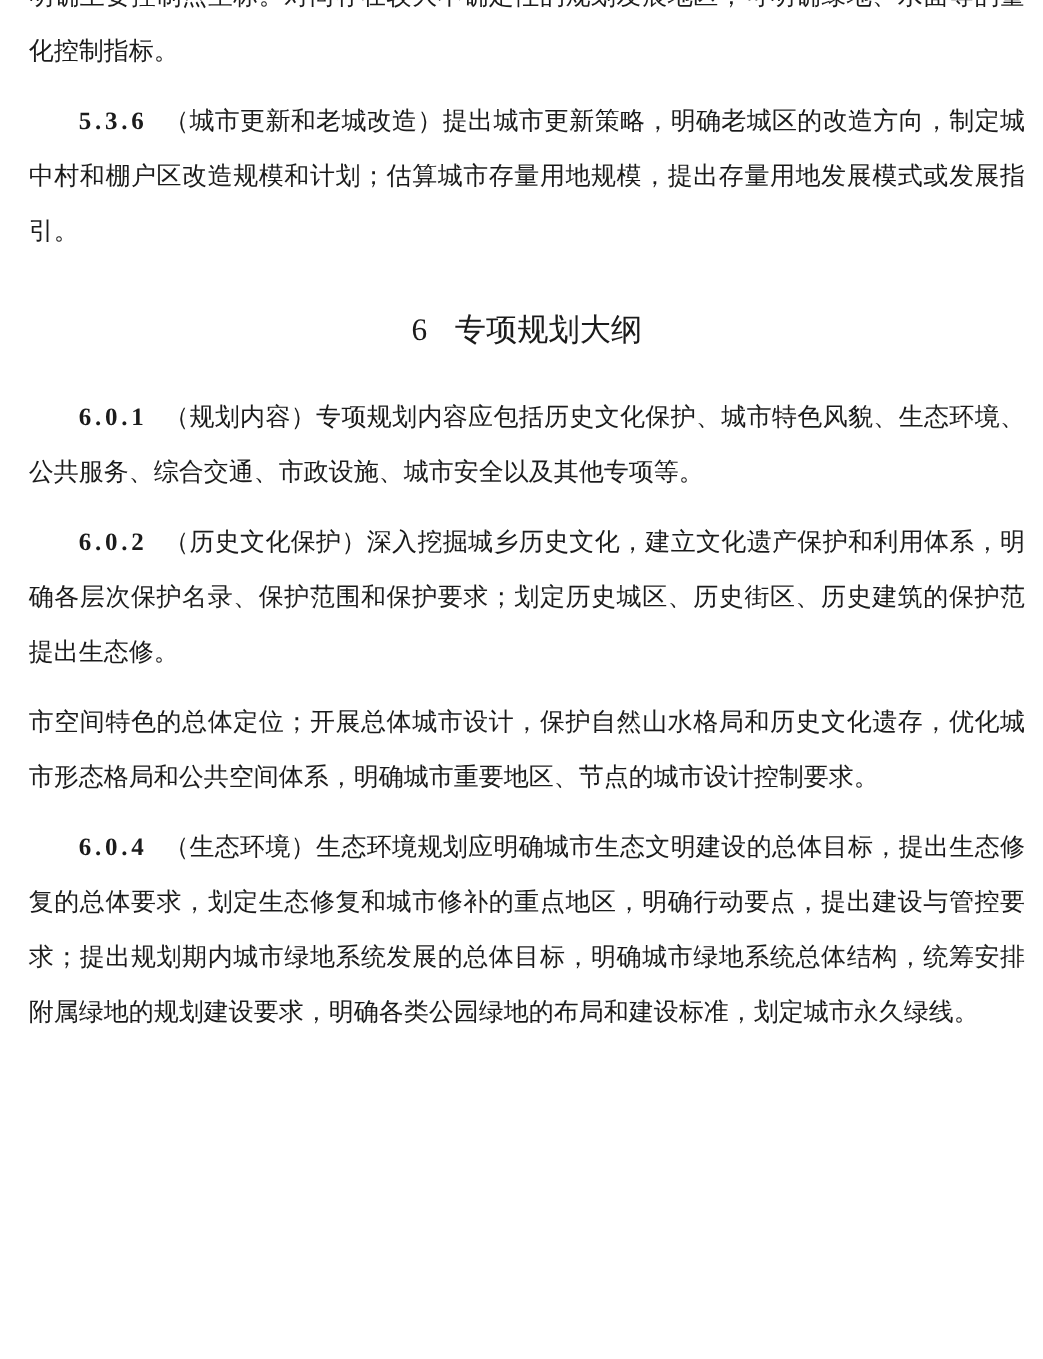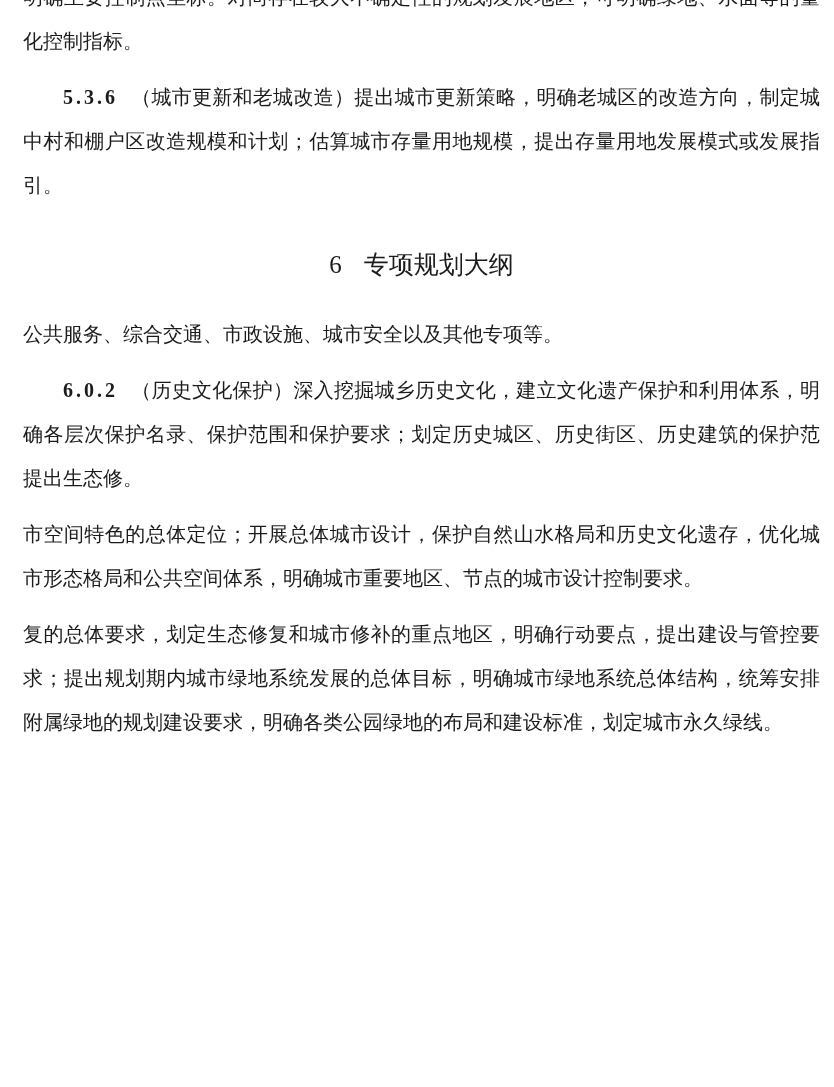--- a/index.html
+++ b/index.html
@@ -58,33 +58,35 @@
 
   <div class="block">
     <div class="line indent"><span class="num">5.3.6</span><span>（城市更新和老城改造）提出城市更新策略，明确老城区的改造方向，制定城</span></div>
     <div class="line">中村和棚户区改造规模和计划；估算城市存量用地规模，提出存量用地发展模式或发展指</div>
     <div class="line last">引。</div>
   </div>
 
   <div class="heading"><span class="hnum">6</span><span>专项规划大纲</span></div>
 
   <div class="block">
+    <div class="line indent"><span class="num">6.0.1</span><span>（规划内容）专项规划内容应包括历史文化保护、城市特色风貌、生态环境、</span></div>
     <div class="line last">公共服务、综合交通、市政设施、城市安全以及其他专项等。</div>
   </div>
 
   <div class="block">
     <div class="line indent"><span class="num">6.0.2</span><span>（历史文化保护）深入挖掘城乡历史文化，建立文化遗产保护和利用体系，明</span></div>
     <div class="line">确各层次保护名录、保护范围和保护要求；划定历史城区、历史街区、历史建筑的保护范</div>
     <div class="line last">提出生态修。</div>
   </div>
 
   <div class="block">
     <div class="line">市空间特色的总体定位；开展总体城市设计，保护自然山水格局和历史文化遗存，优化城</div>
     <div class="line last">市形态格局和公共空间体系，明确城市重要地区、节点的城市设计控制要求。</div>
   </div>
 
   <div class="block">
+    <div class="line indent"><span class="num">6.0.4</span><span>（生态环境）生态环境规划应明确城市生态文明建设的总体目标，提出生态修</span></div>
     <div class="line">复的总体要求，划定生态修复和城市修补的重点地区，明确行动要点，提出建设与管控要</div>
     <div class="line">求；提出规划期内城市绿地系统发展的总体目标，明确城市绿地系统总体结构，统筹安排</div>
     <div class="line last">附属绿地的规划建设要求，明确各类公园绿地的布局和建设标准，划定城市永久绿线。</div>
   </div>
 
 </div>
 
 </body></html>

